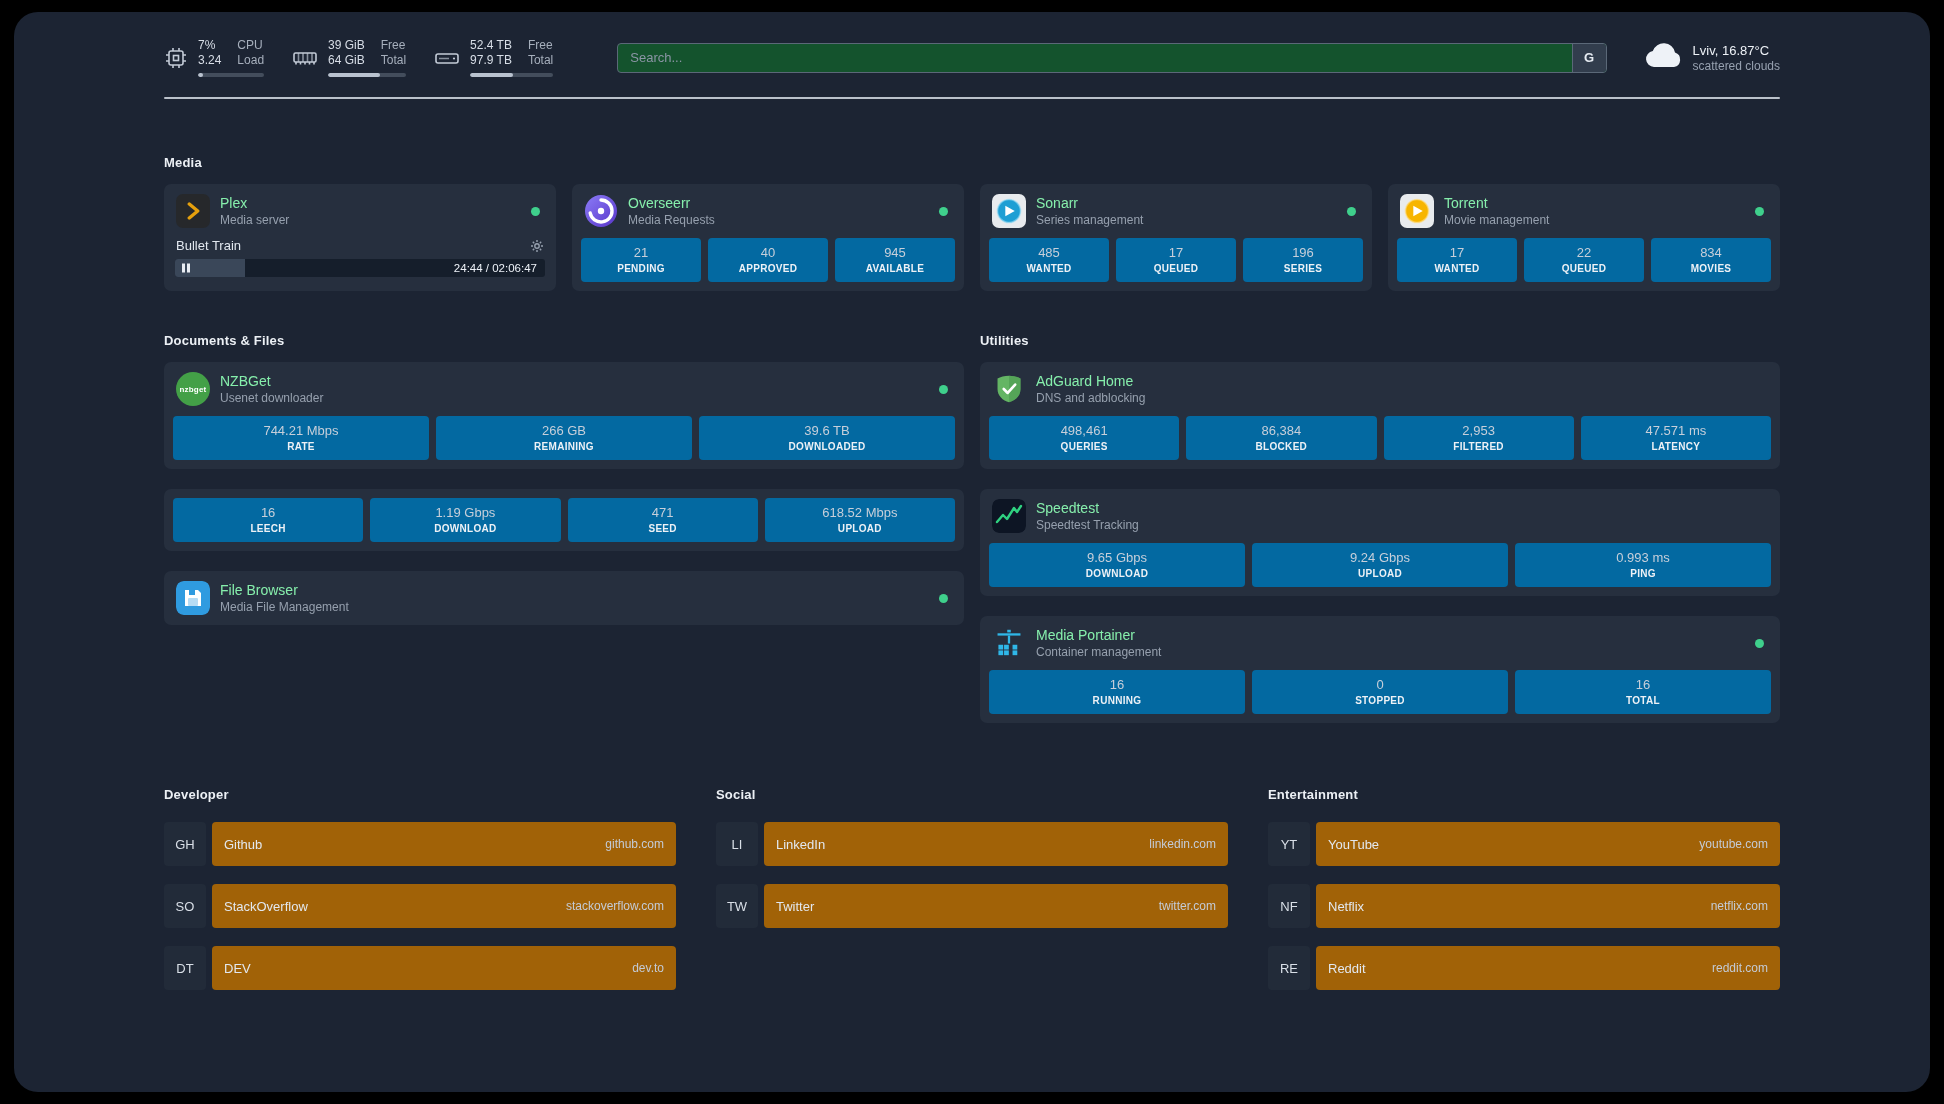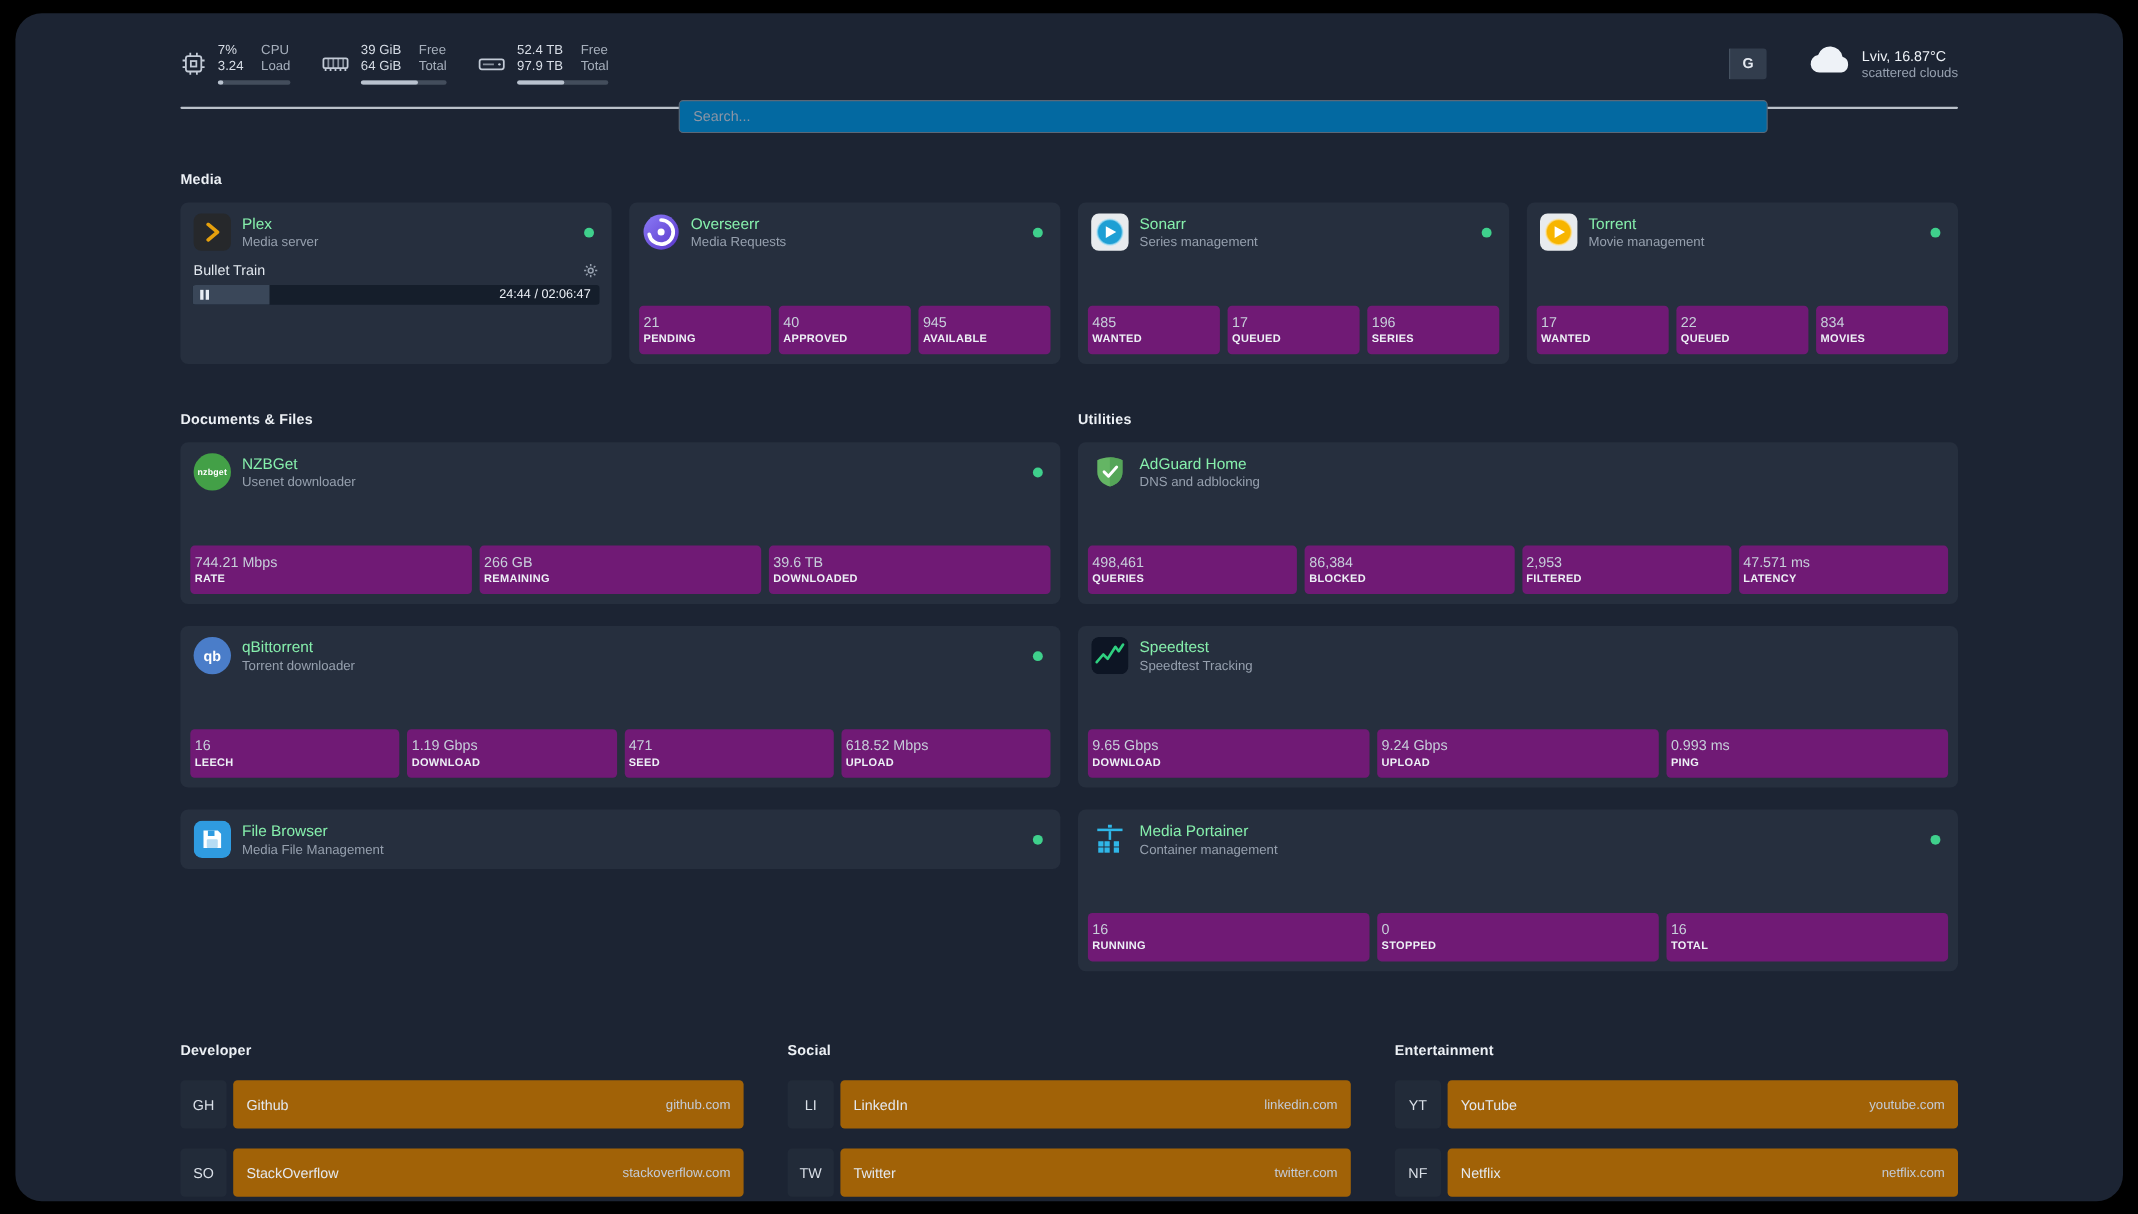--- a/index.html
+++ b/index.html
@@ -13,22 +13,22 @@
   .topbar { display:flex; align-items:center; }
   .res-group { display:flex; align-items:center; gap:10px; margin-right:28px; }
   .res-icon svg { display:block; }
   .res-text { display:flex; gap:16px; }
   .res-col { display:flex; flex-direction:column; font-size:12px; line-height:15px; color:#d8dee7; }
   .res-col.labels { color:#a6afbc; }
   .res-bar { height:4px; background:#434d5c; border-radius:2px; margin-top:5px; overflow:hidden; }
   .res-fill { height:100%; background:#b9c2cf; border-radius:2px; }
 
   .searchwrap { flex:1; margin:0 36px; position:relative; height:30px; }
-  .search { width:100%; height:100%; background:#0369a1; border:1px solid #5b6878; border-radius:4px;
-            color:#dbe2ea; font-size:13px; padding:0 46px 0 12px; outline:none; font-family:inherit;margin-top:48px; }
+  .search { width:100%; height:100%; background:#14532d; border:1px solid #5b6878; border-radius:4px;
+            color:#dbe2ea; font-size:13px; padding:0 46px 0 12px; outline:none; font-family:inherit; }
   .search::placeholder { color:#8b95a5; }
   .search-provider { position:absolute; top:1px; right:1px; bottom:1px; width:34px; background:#323d4d;
             border:none; border-left:1px solid #5b6878; border-radius:0 3px 3px 0; color:#e6ebf2;
             font-size:13px; font-weight:700; cursor:pointer; font-family:inherit; }
 
   .weather { display:flex; align-items:center; gap:10px; }
   .weather-text { display:flex; flex-direction:column; }
   .weather-loc { font-size:13px; color:#eef2f7; line-height:17px; }
   .weather-cond { font-size:12px; color:#97a1b0; line-height:15px; }
 
@@ -52,21 +52,21 @@
   .qb-circle span { color:#fff; font-size:13px; font-weight:700; }
   .svc-text { display:flex; flex-direction:column; gap:1px; }
   .svc-name { font-size:14px; color:#86efac; font-weight:400; line-height:17px; }
   .svc-desc { font-size:12px; color:#96a0ae; line-height:15px; }
   .dot { width:9px; height:9px; border-radius:50%; background:var(--status_online,#3fd08c);
          margin-left:auto; margin-right:4px; flex:none; }
 
   .stats { display:grid; gap:7px; }
   .cols3 { grid-template-columns:repeat(3,1fr); }
   .cols4 { grid-template-columns:repeat(4,1fr); }
-  .stat { background:#701a75; border-radius:4px; text-align:left; padding:7px 4px 8px;margin-top:40px; }
+  .stat { background:#0369a1; border-radius:4px; text-align:center; padding:7px 4px 8px; }
   .stat-value { display:block; font-size:13px; color:#c7cfda; line-height:16px; }
   .stat-label { display:block; font-size:10px; font-weight:700; color:#edf1f6; margin-top:2px; letter-spacing:.3px; }
 
   
   .player { padding:0 2px 2px; }
   .player-top { display:flex; align-items:center; justify-content:space-between; padding:0 1px 6px; }
   .player-title { font-size:13px; color:#e2e8ef; }
   .gear svg { display:block; }
   .player-bar { position:relative; height:18px; background:#151e2b; border-radius:3px; overflow:hidden; }
   .player-fill { position:absolute; left:0; top:0; bottom:0; background:#3a4759; }
@@ -358,30 +358,20 @@
               <span class="stat-label">REMAINING</span>
             </div>
             <div class="stat">
               <span class="stat-value">39.6 TB</span>
               <span class="stat-label">DOWNLOADED</span>
             </div>
           </div>
         </article>
 
         <article class="card">
-          <div class="card-head">
-            <span class="icon-tile tile-circle qb-circle">
-              <span>qb</span>
-            </span>
-            <div class="svc-text">
-              <span class="svc-name">qBittorrent</span>
-              <span class="svc-desc">Torrent downloader</span>
-            </div>
-            <span class="dot"></span>
-          </div>
           <div class="stats cols4">
             <div class="stat">
               <span class="stat-value">16</span>
               <span class="stat-label">LEECH</span>
             </div>
             <div class="stat">
               <span class="stat-value">1.19 Gbps</span>
               <span class="stat-label">DOWNLOAD</span>
             </div>
             <div class="stat">

